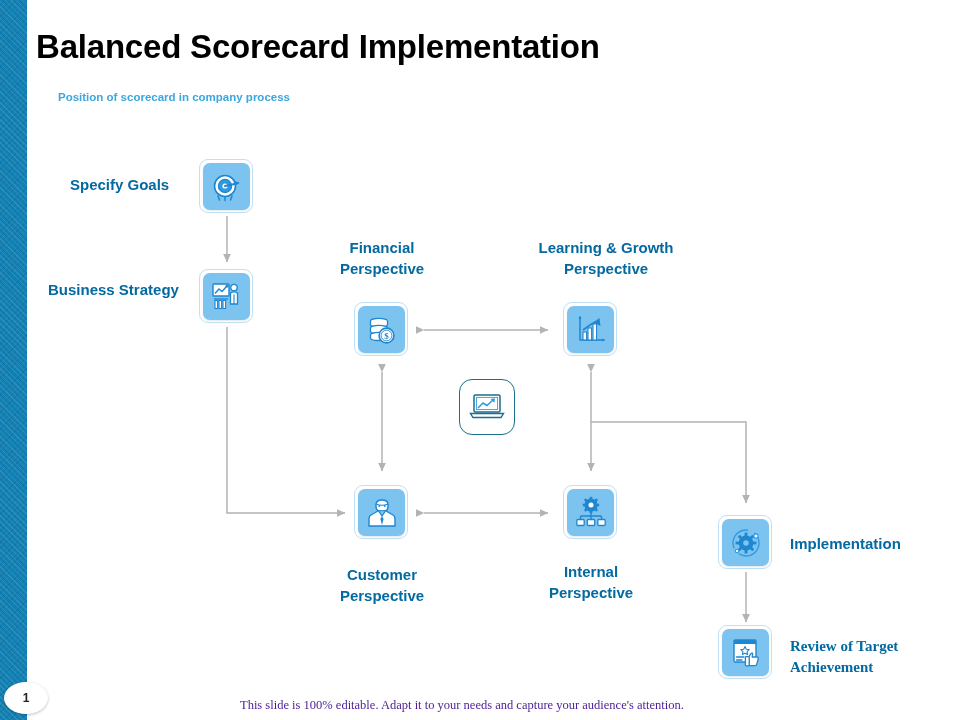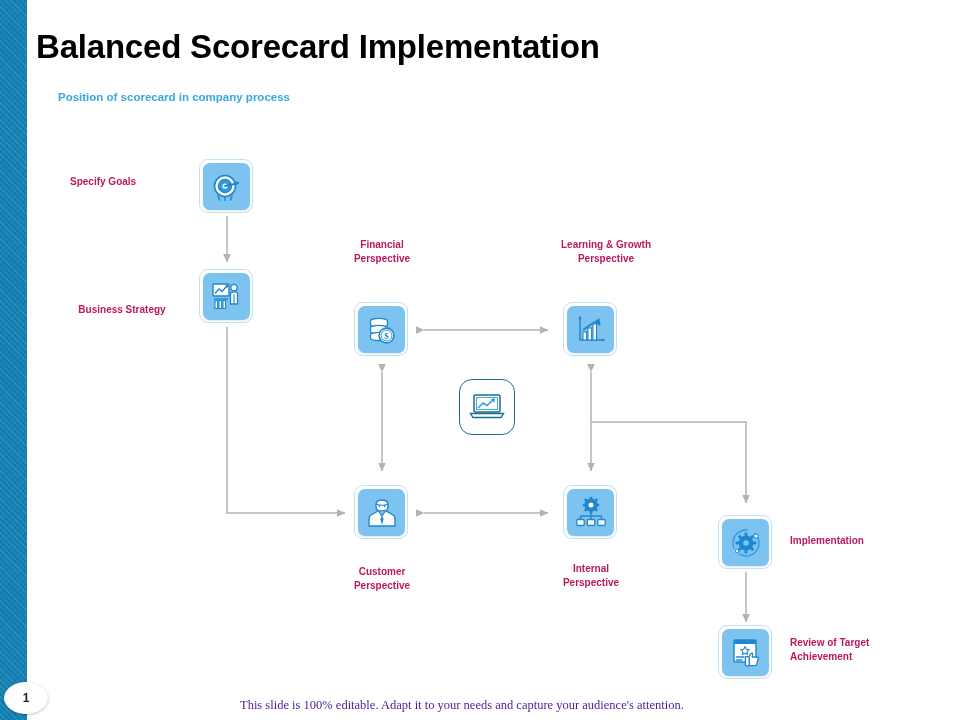--- a/index.html
+++ b/index.html
@@ -133,23 +133,23 @@
     background: #ffffff;
     box-sizing: border-box;
     display: flex;
     align-items: center;
     justify-content: center;
   }
 
   
   .node-label {
     position: absolute;
-    font-size: 10px;
+    font-size: 15px;
     font-weight: bold;
-    color: #be185d;
+    color: #0369a1;
     line-height: 1.38;
     white-space: pre-line;
   }
   .node-label.center { text-align: center; }
   .node-label.right  { text-align: left; }
   .node-label.left   { text-align: left; }
 
   
   #connectors {
     position: absolute;
@@ -221,21 +221,21 @@
         <path d="M4,19 L18,19" stroke="#1f86d0" stroke-width="1.3"></path>
         <rect x="5" y="20.5" width="2.6" height="8" fill="#ffffff" stroke="#1f86d0" stroke-width="1.1"></rect>
         <rect x="9" y="20.5" width="2.6" height="8" fill="#ffffff" stroke="#1f86d0" stroke-width="1.1"></rect>
         <rect x="13" y="20.5" width="2.6" height="8" fill="#ffffff" stroke="#1f86d0" stroke-width="1.1"></rect>
         <circle cx="24" cy="7.5" r="3.2" fill="#ffffff" stroke="#1f86d0" stroke-width="1.3"></circle>
         <path d="M20.5,13 Q24,10.6 27.5,13 L27.5,24 L20.5,24 Z" fill="#ffffff" stroke="#1f86d0" stroke-width="1.3"></path>
         <path d="M24,14.5 L24,24" stroke="#1f86d0" stroke-width="1.1"></path>
       </svg>
     </div>
   </div>
-  <div class="node-label left" style="left:48px; top:303px; width:148px;text-align:center;">Business Strategy</div>
+  <div class="node-label left" style="left:48px; top:280px; width:148px;">Business Strategy</div>
 
   <div class="node-label center" style="left:302px; top:238px; width:160px;">Financial
 Perspective</div>
   <div class="tile" id="tile-financial" style="left:354px; top:302px;">
     <div class="frame"></div>
     <div class="plate">
       <svg width="34" height="34" viewBox="0 0 34 34">
         <ellipse cx="14" cy="8" rx="8.5" ry="2.6" fill="#ffffff" stroke="#1f86d0" stroke-width="1.3"></ellipse>
         <path d="M5.5,8 L5.5,11.5 Q5.5,14 14,14 Q22.5,14 22.5,11.5 L22.5,8" fill="#ffffff" stroke="#1f86d0" stroke-width="1.3"></path>
         <ellipse cx="14" cy="15" rx="8.5" ry="2.6" fill="#ffffff" stroke="#1f86d0" stroke-width="1.3"></ellipse>
@@ -353,19 +353,19 @@
         <rect x="5" y="4" width="22" height="22" rx="1.2" fill="#ffffff" stroke="#1f86d0" stroke-width="1.4"></rect>
         <rect x="5" y="4" width="22" height="4" fill="#1f86d0"></rect>
         <path d="M16,10.5 L17.3,13.2 L20.2,13.6 L18.1,15.7 L18.6,18.6 L16,17.2 L13.4,18.6 L13.9,15.7 L11.8,13.6 L14.7,13.2 Z" fill="#ffffff" stroke="#1f86d0" stroke-width="1.1" stroke-linejoin="round"></path>
         <path d="M7.5,21 L15,21 M7.5,24 L13,24" stroke="#1f86d0" stroke-width="1.4" stroke-linecap="round"></path>
         <path d="M20,20.5 Q21.4,18 22.4,17.2 Q23.8,16.4 23.6,18.4 L23.2,21 L28,21 Q29.6,21 29.2,22.6 L27.8,28.2
                  Q27.5,29.6 26,29.6 L20,29.6 Z" fill="#ffffff" stroke="#1f86d0" stroke-width="1.3" stroke-linejoin="round"></path>
         <rect x="16.4" y="20.6" width="3.8" height="9.2" rx="0.8" fill="#ffffff" stroke="#1f86d0" stroke-width="1.3"></rect>
       </svg>
     </div>
   </div>
-  <div class="node-label right" style="left:790px; top:636px; width:170px;">Review of Target
+  <div class="node-label right" style="left:790px; top:636px; width:170px;font-family:Liberation Serif, serif;">Review of Target
 Achievement</div>
 
   <div id="page-number-badge">1</div>
   <div id="footer-note">This slide is 100% editable. Adapt it to your needs and capture your audience's attention.</div>
 
 </div>
 
 </body></html>

